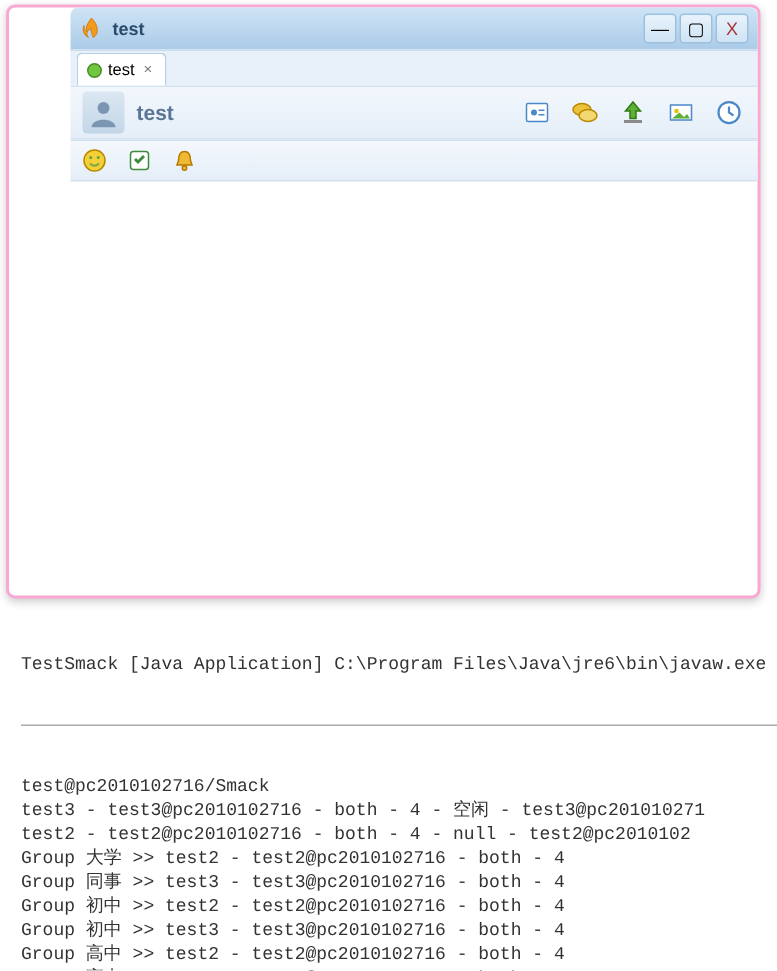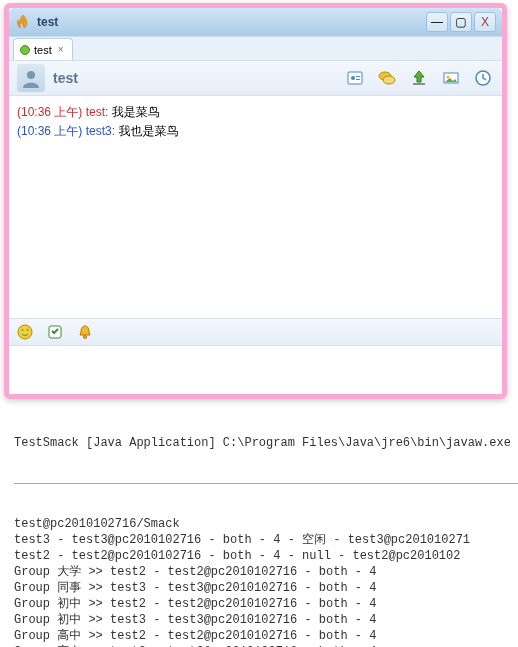--- a/index.html
+++ b/index.html
@@ -1,18 +1,18 @@
 <!DOCTYPE html>
 <html><head>
 <meta charset="utf-8">
 <style>
 * { box-sizing: border-box; margin: 0; padding: 0; }
 body { font-family: "Microsoft YaHei", Arial, sans-serif; font-size: 12px; background: #fff; width: 518px; height: 647px; position: relative; overflow: hidden; }
 
-.chat-window { position: absolute; left: 4px; top: 3px; width: 503px; height: 396px; border: 5px solid #f9a8d4; border-radius: 6px; background: #fff; box-shadow: 0 2px 6px rgba(0,0,0,.2); }
+.chat-window { position: absolute; left: 4px; top: 3px; width: 503px; height: 396px; border: 2px solid #f9a8d4; border-radius: 6px; background: #fff; box-shadow: 0 2px 6px rgba(0,0,0,.2); padding-left: 41px; }
 
 .titlebar { height: 28px; background: linear-gradient(#cfe4f5,#aacbe8); border-radius: 5px 5px 0 0; display: flex; align-items: center; padding: 0 6px; }
 .titlebar .flame { width: 16px; height: 16px; margin-right: 6px; }
 .titlebar .title { flex: 1; font-weight: bold; color: #2a4b6b; font-size: 12px; }
 .titlebar .winbtn { width: 22px; height: 20px; margin-left: 2px; border-radius: 3px; display: flex; align-items: center; justify-content: center; cursor: pointer; background: linear-gradient(#e8f2fb,#cfe4f5); border: 1px solid #9cc0e0; }
 
 .tabbar { height: 24px; background: #e8f0f9; border-top: 1px solid #c9dceb; display: flex; align-items: flex-end; padding-left: 4px; }
 .tab { height: 22px; background: #fff; border: 1px solid #b8d0e4; border-bottom: none; border-radius: 4px 4px 0 0; padding: 0 6px; display: flex; align-items: center; gap: 4px; font-size: 11px; }
 .tab .statdot { width: 10px; height: 10px; border-radius: 50%; background: #6fc63f; border: 1px solid #4a8c24; }
 .tab .closex { font-size: 10px; color: #777; padding: 0 2px; cursor: pointer; }
@@ -108,24 +108,20 @@
         </span>
       <span>
           <svg width="20" height="20" viewBox="0 0 20 20">
             <circle cx="10" cy="10" r="7" fill="#fff" stroke="#4a88c7" stroke-width="1.5"></circle>
             <path d="M10 6 L10 10 L13 12" stroke="#4a88c7" stroke-width="1.5" fill="none"></path>
           </svg>
         </span>
     </div>
   </div>
 
-  <div class="messages" id="msg-area">
-      <div class="msgline"><span class="msg-red">(10:36 上午) test: </span><span class="msg-body">我是菜鸟</span></div>
-      <div class="msgline"><span class="msg-blue">(10:36 上午) test3: </span><span class="msg-body">我也是菜鸟</span></div>
-    </div>
 
   <div class="toolbelt">
     <span>
         <svg width="18" height="18" viewBox="0 0 18 18">
           <circle cx="9" cy="9" r="7" fill="#f4cf3a" stroke="#b88900"></circle>
           <circle cx="6.5" cy="7" r="1" fill="#5a3"></circle>
           <circle cx="11.5" cy="7" r="1" fill="#5a3"></circle>
           <path d="M6 11 Q9 14 12 11" stroke="#7a4" fill="none" stroke-width="1.3"></path>
         </svg>
       </span>

